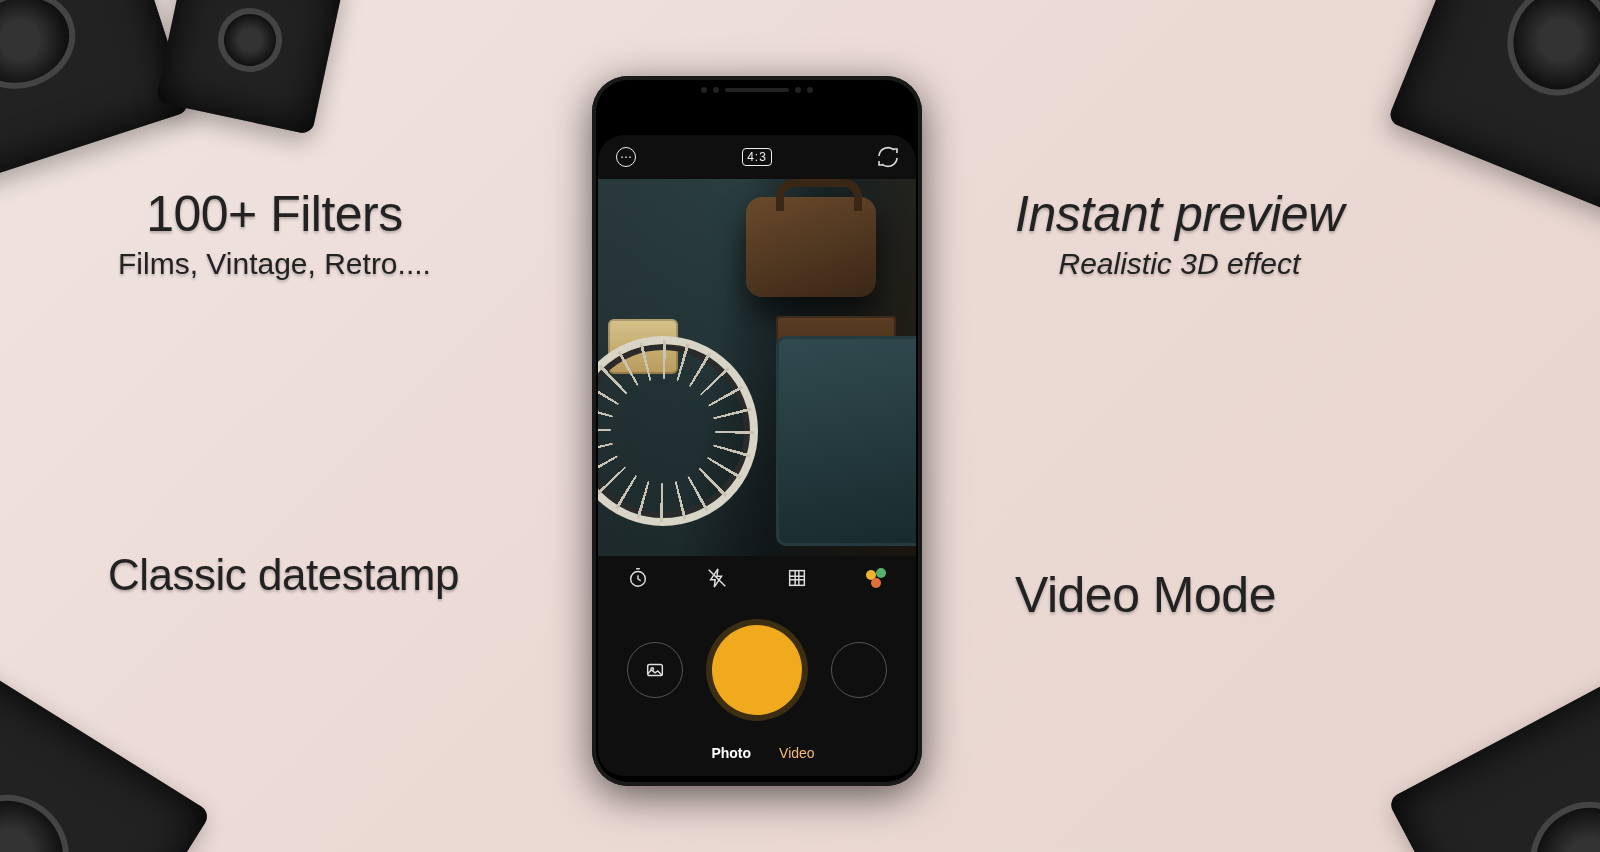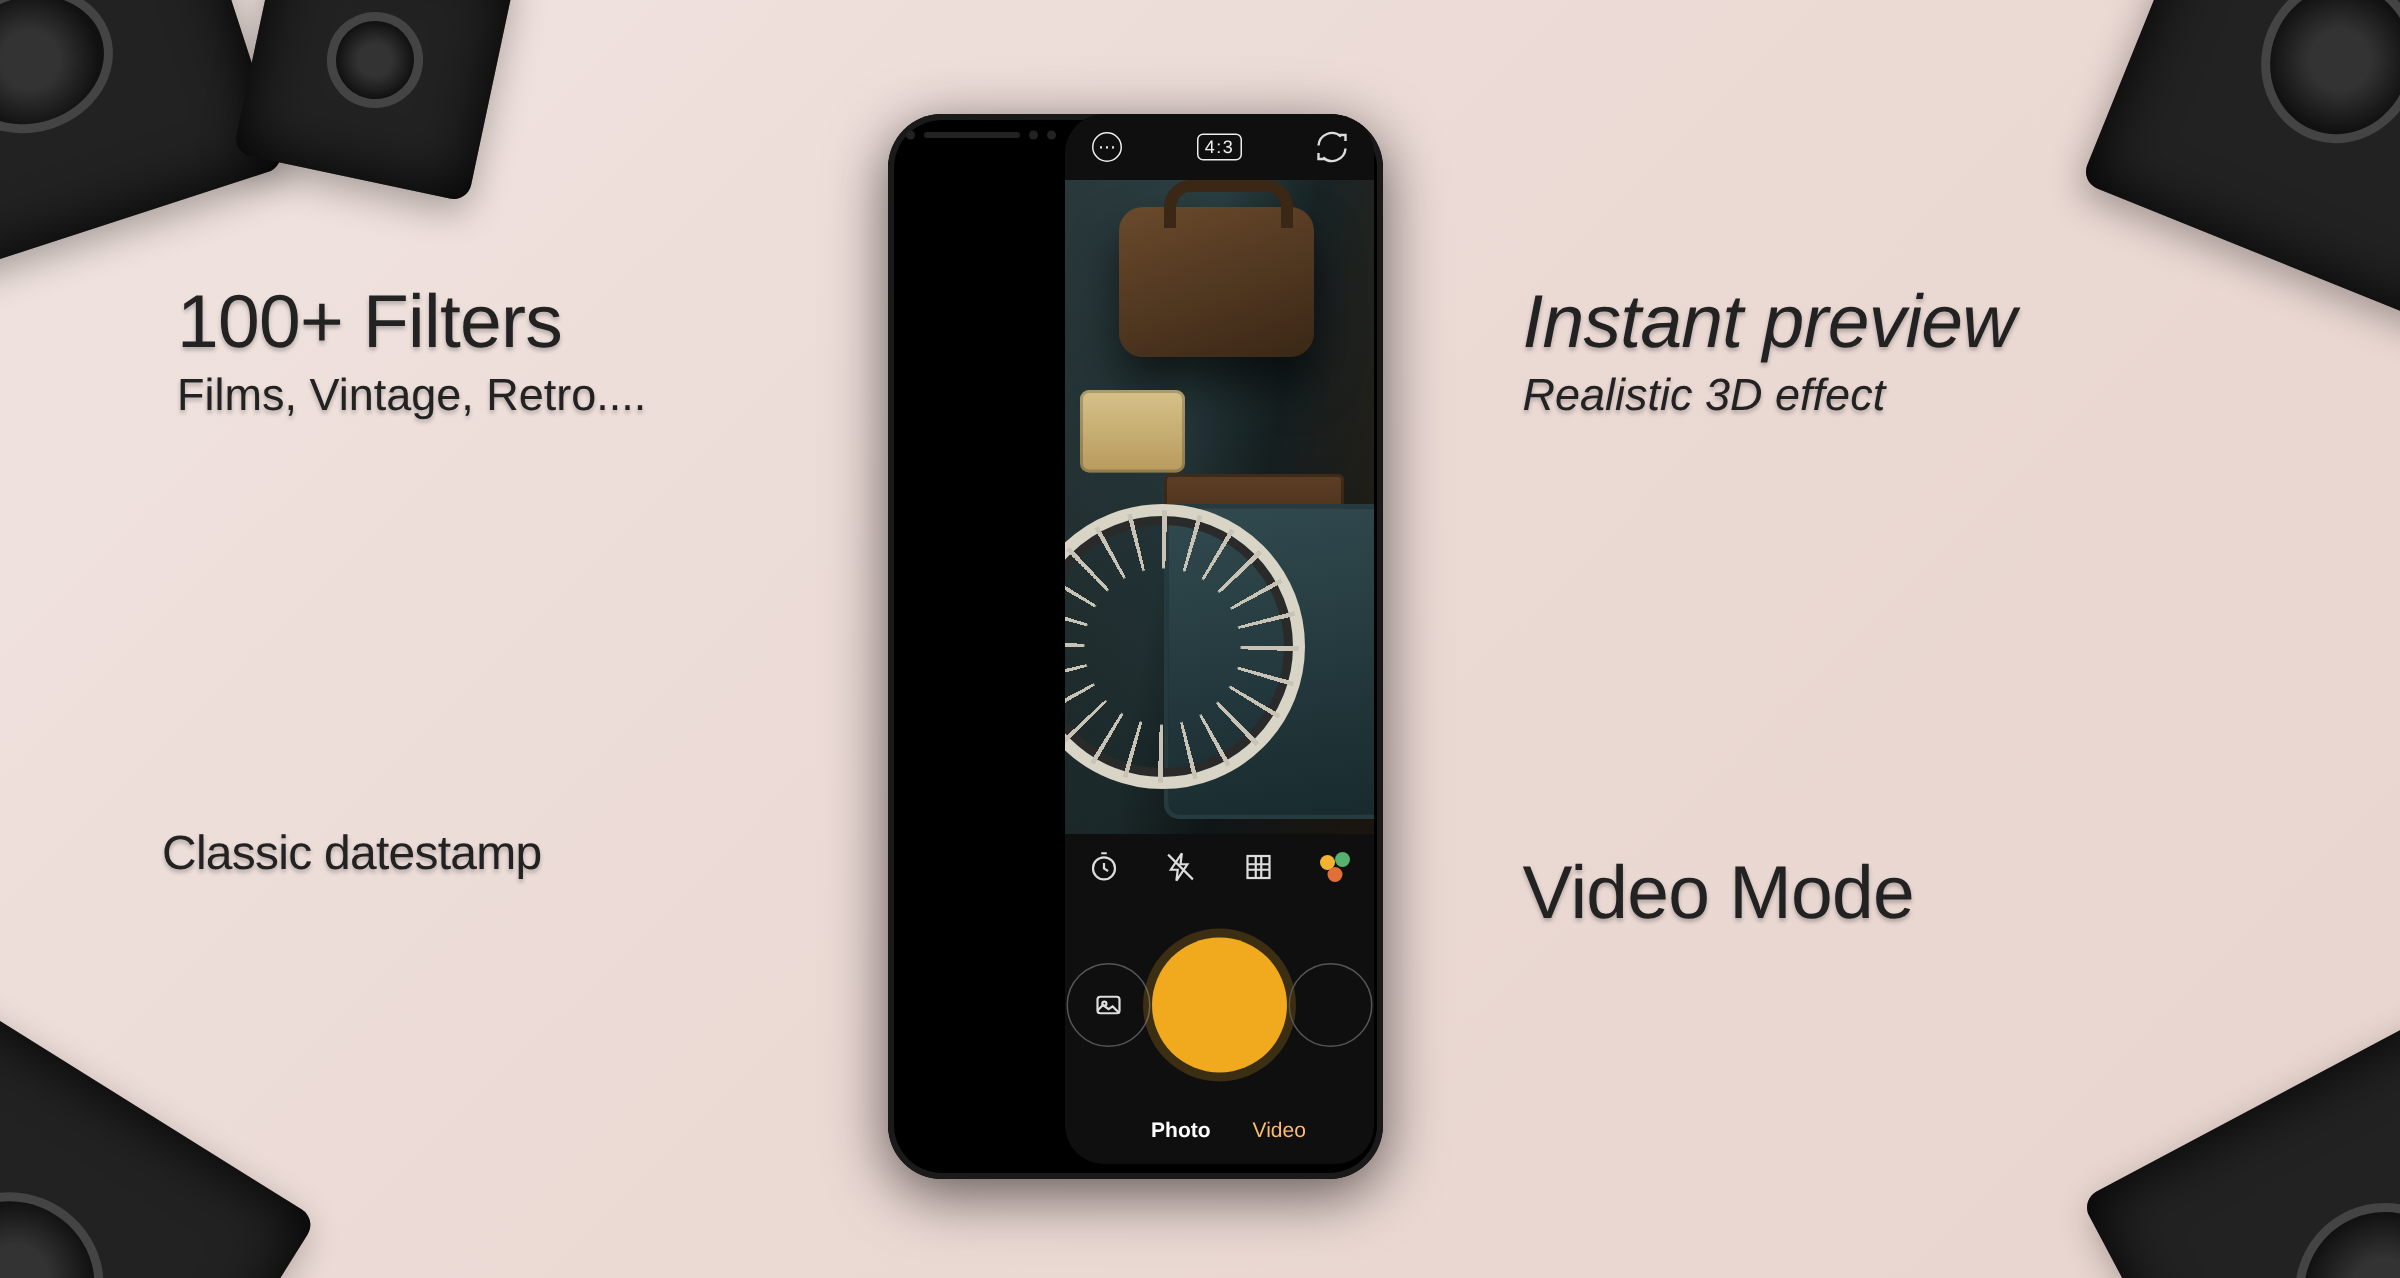--- a/index.html
+++ b/index.html
@@ -27,39 +27,40 @@
   .prop::after {
     content: '';
     position: absolute;
     inset: 30% 30%;
     border-radius: 50%;
     background: radial-gradient(circle, #333 30%, #111 70%);
     border: 6px solid #444;
   }
 
   
-  .feature { position: absolute; color: #222; text-shadow: 0 2px 3px rgba(0,0,0,.25); }
+  .feature { position: absolute; color: #222; text-shadow: 0 2px 3px rgba(0,0,0,.25); text-align: center; }
   .feature h2 { font-size: 50px; font-weight: 400; letter-spacing: -.5px; margin-bottom: 4px; }
-  .feature h2.smaller { font-size: 32px; }
+  .feature h2.smaller { font-size: 44px; }
   .feature p  { font-size: 30px; font-weight: 300; }
   .feat-tl { top: 185px; left: 118px; }
   .feat-bl { top: 550px; left: 108px; }
   .feat-tr { top: 185px; left: 1015px; font-style: italic; }
   .feat-br { top: 550px; left: 1015px; margin-top: 16px; }
 
   
   .phone {
     position: absolute;
     top: 76px; left: 592px;
     width: 330px; height: 710px;
     background: #000;
     border-radius: 36px;
     box-shadow: 0 10px 40px rgba(0,0,0,.6), inset 0 0 0 4px #1a1a1a;
-    display: flex; flex-direction: row;
+    display: flex; flex-direction: column;
     overflow: hidden;
+    gap: 31px;
   }
   .phone-top {
     height: 28px;
     display:flex; justify-content:center; align-items:center; gap:6px;
   }
   .phone-top .spk {
     width: 64px; height: 4px; background:#222; border-radius:3px;
   }
   .phone-top .dot {
     width:6px; height:6px; border-radius:50%; background:#222;

